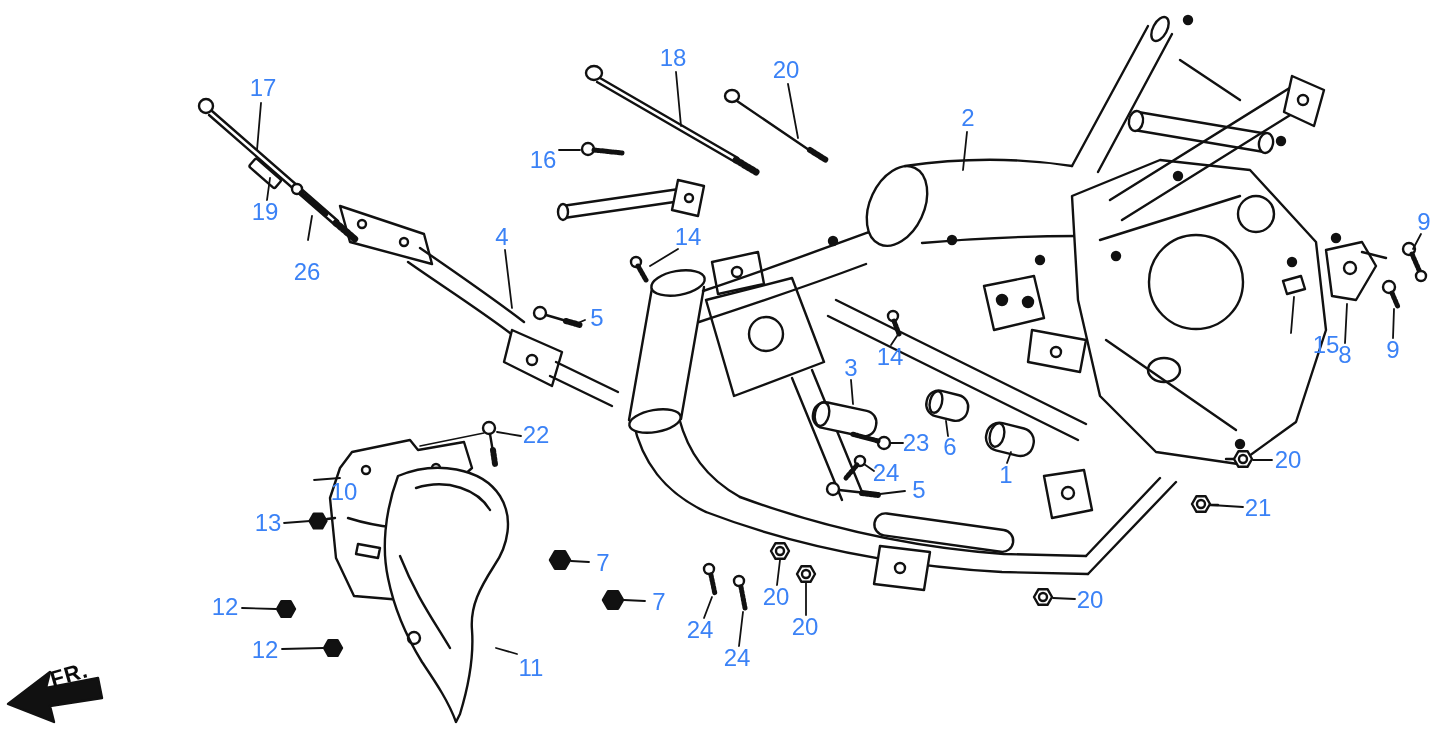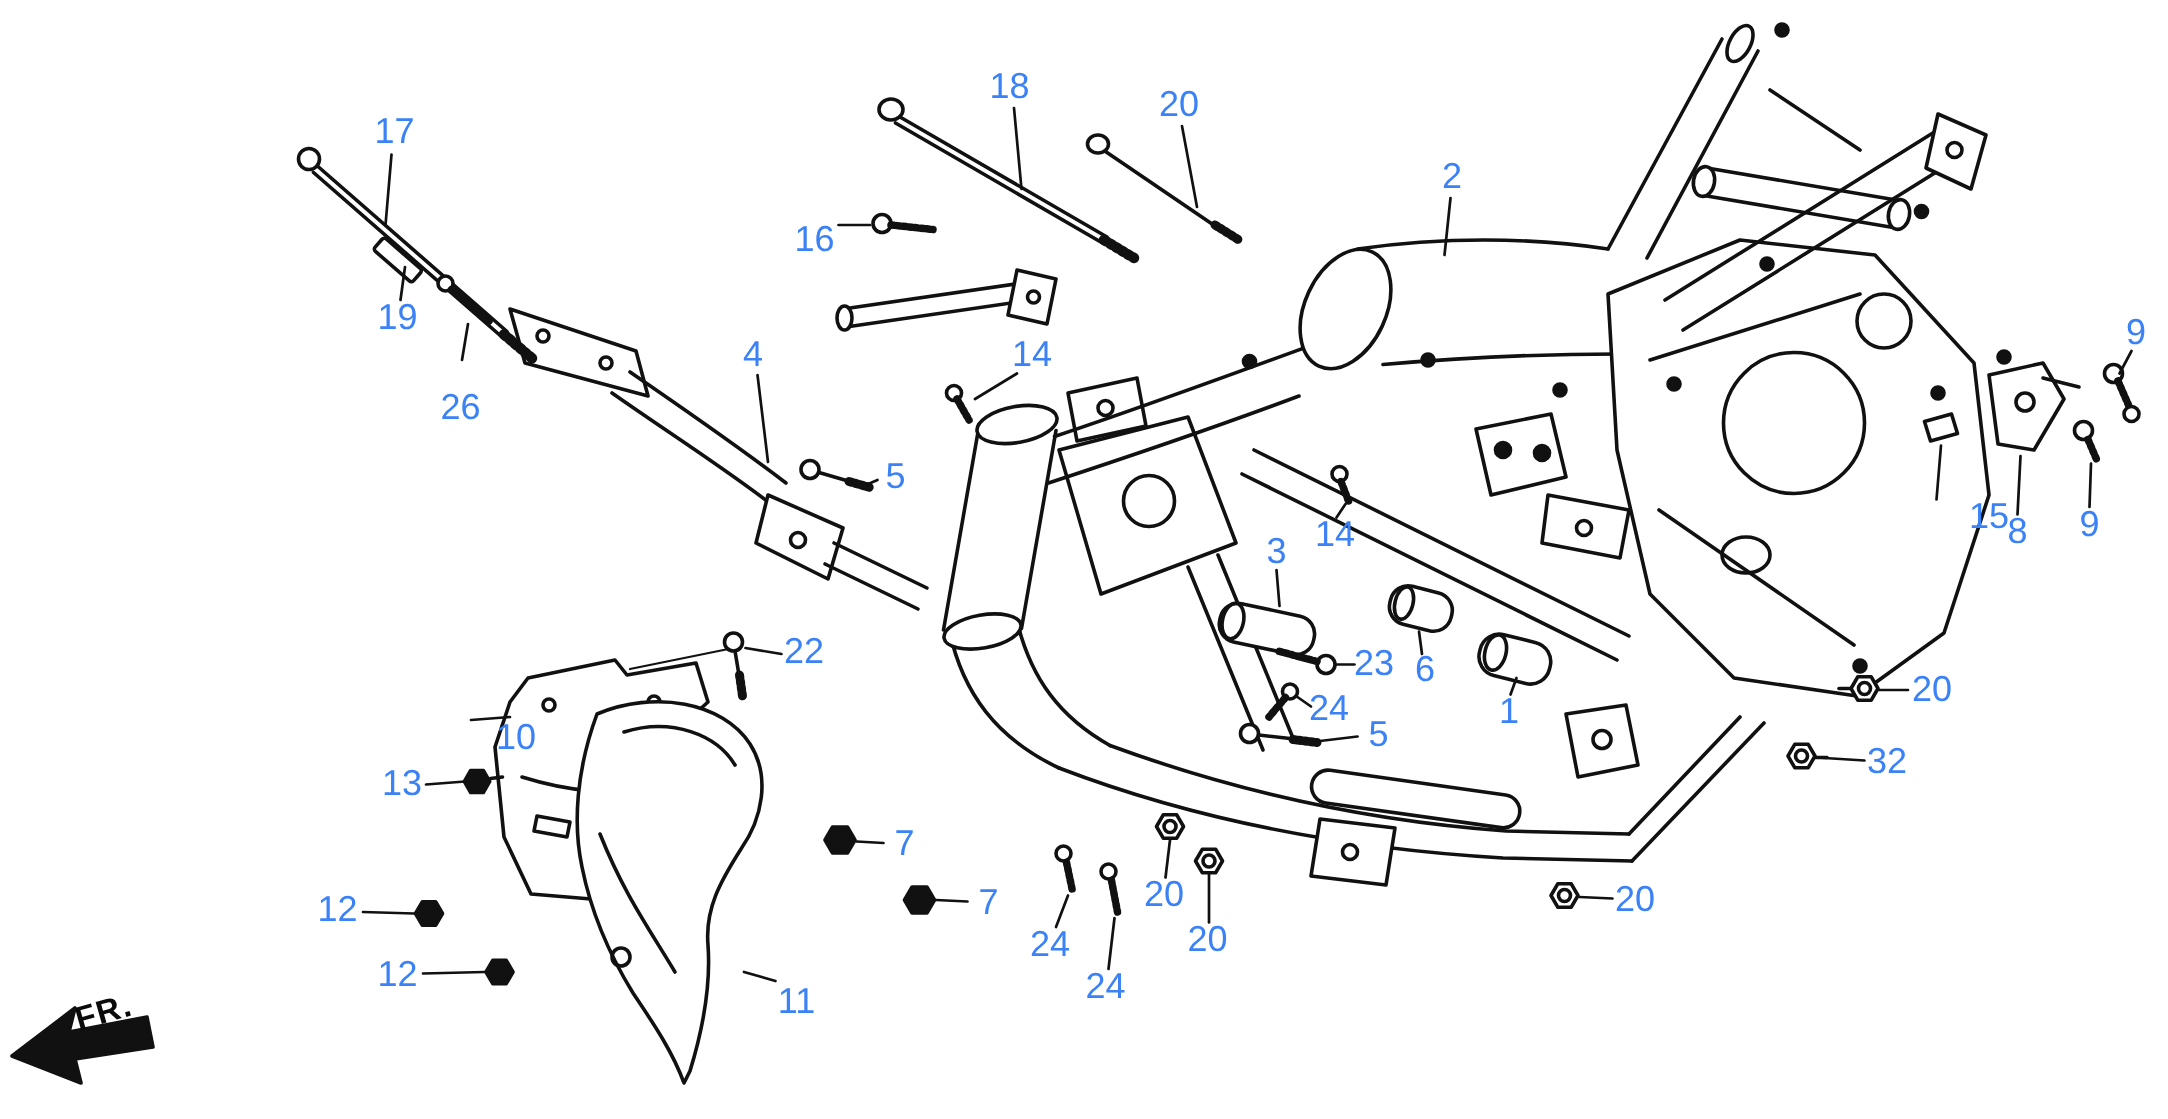--- a/index.html
+++ b/index.html
@@ -317,21 +317,21 @@
       <div class="callout" style="left: 851px; top: 368px;">3</div>
       <div class="callout" style="left: 536px; top: 435px; text-align: center;">22</div>
       <div class="callout" style="left: 916px; top: 443px;">23</div>
       <div class="callout" style="left: 950px; top: 447px;">6</div>
       <div class="callout" style="left: 296px; top: 492px; margin-left: 48px;">10</div>
       <div class="callout" style="left: 886px; top: 473px;">24</div>
       <div class="callout" style="left: 1006px; top: 475px;">1</div>
       <div class="callout" style="left: 919px; top: 490px;">5</div>
       <div class="callout" style="left: 1288px; top: 460px;">20</div>
       <div class="callout" style="left: 268px; top: 523px;">13</div>
-      <div class="callout" style="left: 1258px; top: 508px;">32</div>
+      <div class="callout" style="left: 1258px; top: 508px;">21</div>
       <div class="callout" style="left: 603px; top: 563px;">7</div>
       <div class="callout" style="left: 225px; top: 607px;">12</div>
       <div class="callout" style="left: 659px; top: 602px;">7</div>
       <div class="callout" style="left: 700px; top: 630px;">24</div>
       <div class="callout" style="left: 776px; top: 597px;">20</div>
       <div class="callout" style="left: 805px; top: 627px;">20</div>
       <div class="callout" style="left: 737px; top: 658px;">24</div>
       <div class="callout" style="left: 265px; top: 650px;">12</div>
       <div class="callout" style="left: 531px; top: 668px;">11</div>
       <div class="callout" style="left: 1090px; top: 600px;">20</div>

